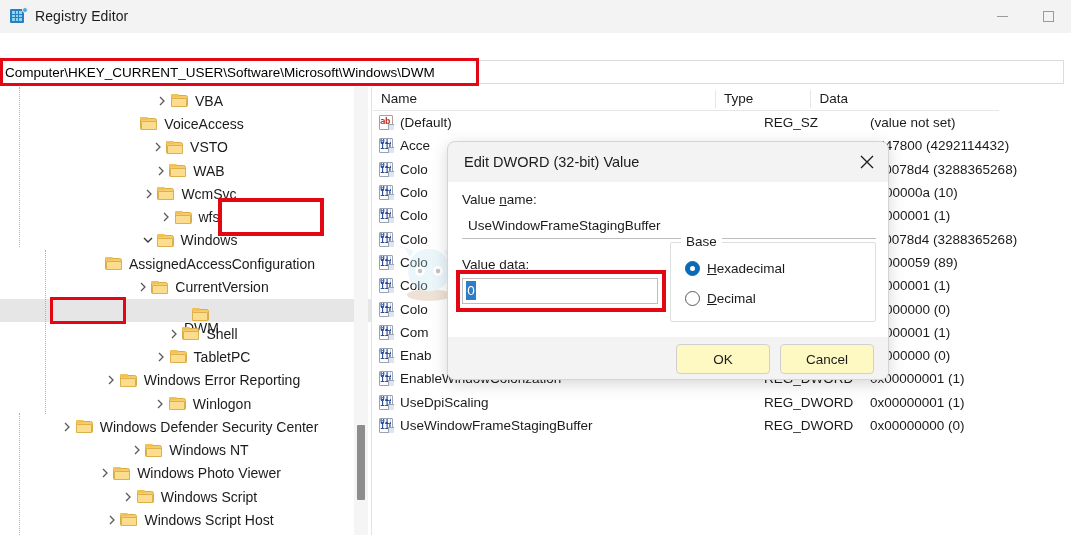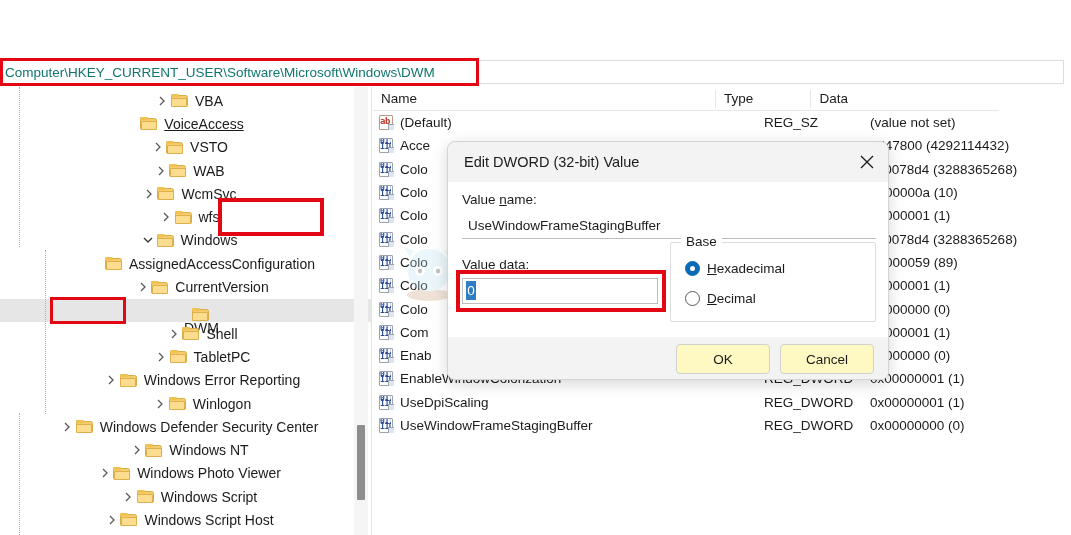--- a/index.html
+++ b/index.html
@@ -95,21 +95,21 @@
     width: 1071px; height: 27px;
     background: #ffffff;
   }
   .addrbar {
     position: absolute; left: 1px; top: 0px;
     width: 1063px; height: 24px;
     background: #ffffff;
     border: 1px solid #dcdcdc;
     display: flex; align-items: center;
     padding-left: 3px;
-    font-size: 13.5px; color: #0f766e;
+    font-size: 13.5px; color: #000000;
   }
   .addr-hl {
     position: absolute; left: 0px; top: -2px;
     width: 479px; height: 28px;
     border: 3px solid #e30613;
     pointer-events: none;
   }
 
   
   .content {
@@ -404,20 +404,35 @@
     width: 106px; height: 38px;
     border: 4px solid #e30613;
     z-index: 110; pointer-events: none;
   }
 </style>
 </head>
 <body>
 
 <div id="app">
 
+  <div class="titlebar">
+    <div class="app-icon">
+      <div class="grid"></div>
+      <div class="badge"></div>
+    </div>
+    <div class="title-text">Registry Editor</div>
+    <div class="wincontrols">
+      <div class="wc">
+          <div class="minline"></div>
+        </div>
+      <div class="wc">
+          <div class="maxbox"></div>
+        </div>
+    </div>
+  </div>
 
 
   <div class="addrwrap">
     <div class="addrbar">Computer\HKEY_CURRENT_USER\Software\Microsoft\Windows\DWM</div>
     <div class="addr-hl"></div>
   </div>
 
   <div class="content">
 
     <div class="treepane">
@@ -428,21 +443,21 @@
                 <path d="M2 1 L6 5 L2 9" stroke="#5a5a5a" stroke-width="1.3" fill="none"></path>
               </svg>
             </div>
             <div class="folder">
               <div class="back"></div>
               <div class="tab"></div>
               <div class="front"></div>
             </div>
             <div class="tlabel">VBA</div>
           </div>
-          <div class="trow" style=" text-decoration: underline;">
+          <div class="trow" style="">
             <div class="twist"></div>
             <div class="folder">
               <div class="back"></div>
               <div class="tab"></div>
               <div class="front"></div>
             </div>
             <div class="tlabel">VoiceAccess</div>
           </div>
           <div class="trow" style="padding-left: 10px;">
             <div class="twist">

